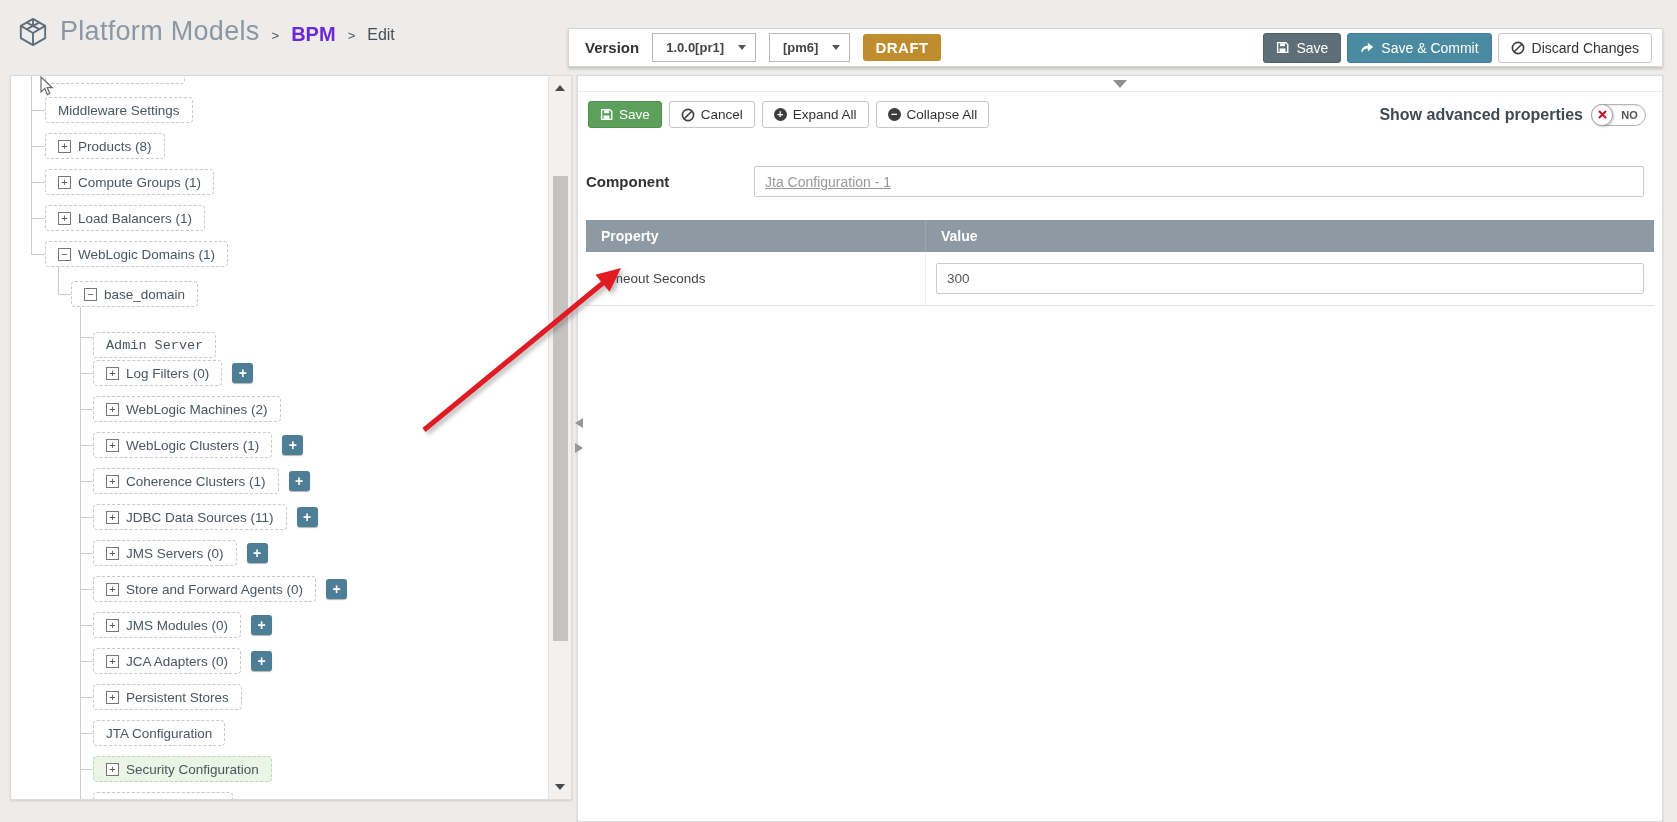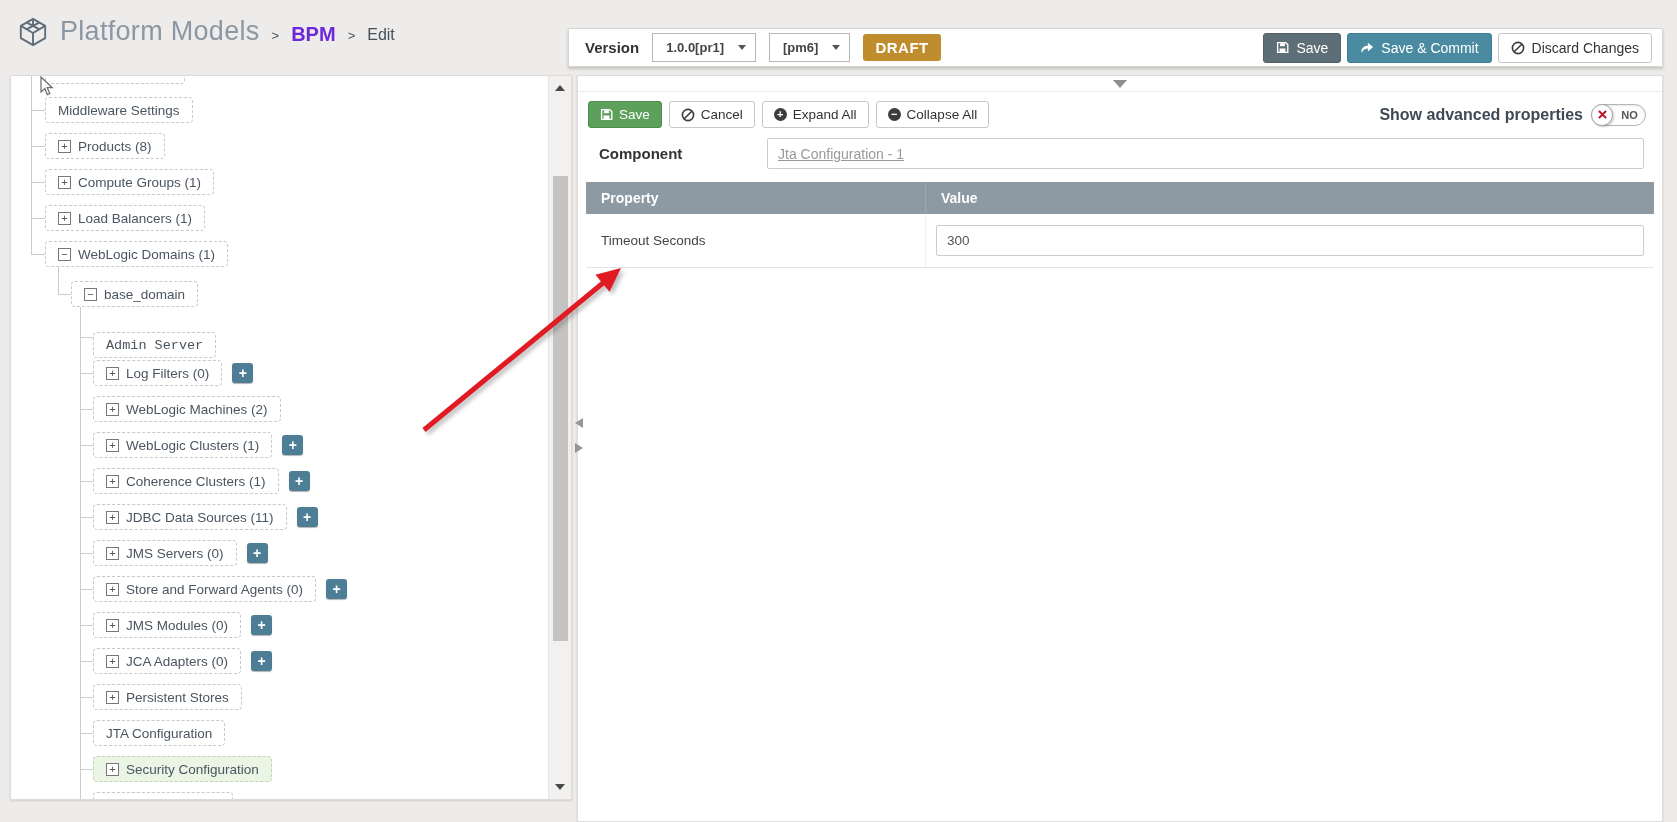--- a/index.html
+++ b/index.html
@@ -89,26 +89,26 @@
                  display:inline-flex; align-items:center; justify-content:center; line-height:1; }
   .adv { margin-left:auto; display:flex; align-items:center; gap:8px; }
   .adv-label { font-size:16px; font-weight:bold; color:#3f4953; }
   .toggle { position:relative; width:55px; height:22px; border:1px solid #b5b5b5; border-radius:11px;
             background:#fdfdfd; box-shadow:inset 0 1px 2px rgba(0,0,0,.08); cursor:pointer; }
   .knob { position:absolute; left:-1px; top:-1px; width:22px; height:22px; border-radius:50%; background:#fff;
           border:1px solid #a8a8a8; display:flex; align-items:center; justify-content:center; box-shadow:1px 1px 2px rgba(0,0,0,.2); }
   .toggle-text { position:absolute; left:22px; right:0; top:0; bottom:0; display:flex; align-items:center;
                  justify-content:center; font-size:11px; font-weight:bold; color:#555; }
 
-  .component-row { display:flex; align-items:center; padding:1px 18px 13px 21px; }
+  .component-row { display:flex; align-items:center; padding:1px 18px 13px 8px;margin-top:28px; }
   .component-label { width:168px; font-size:15px; font-weight:bold; color:#333; }
   .component-input { flex:1; height:31px; border:1px solid #ccc; border-radius:2px; padding:0 10px;
                      font-size:14px; color:#999; font-family:inherit; background:#fff;text-decoration:underline; }
 
-  .prop-table { margin:0 8px; }
+  .prop-table { margin:10px 8px; }
   .pt-head { display:flex; background:var(--table-header-bg); color:#fff; font-weight:bold; font-size:14px; }
   .pt-head .c1 { width:340px; padding:8px 15px; border-right:1px solid #9ca8b1; }
   .pt-head .c2 { flex:1; padding:8px 15px; }
   .pt-row { display:flex; align-items:center; border-bottom:1px solid #e4e3e1; background:#fff; min-height:54px; }
   .pt-row .c1 { width:340px; padding:0 15px; font-size:13.5px; color:#444; align-self:stretch;
                 display:flex; align-items:center; border-right:1px solid #efefef; }
   .pt-row .c2 { flex:1; padding:8px 10px; }
   .value-input { width:100%; height:31px; border:1px solid #ccc; border-radius:2px; padding:0 10px;
                  font-size:13.5px; color:#555; font-family:inherit; background:#fff; }
 

